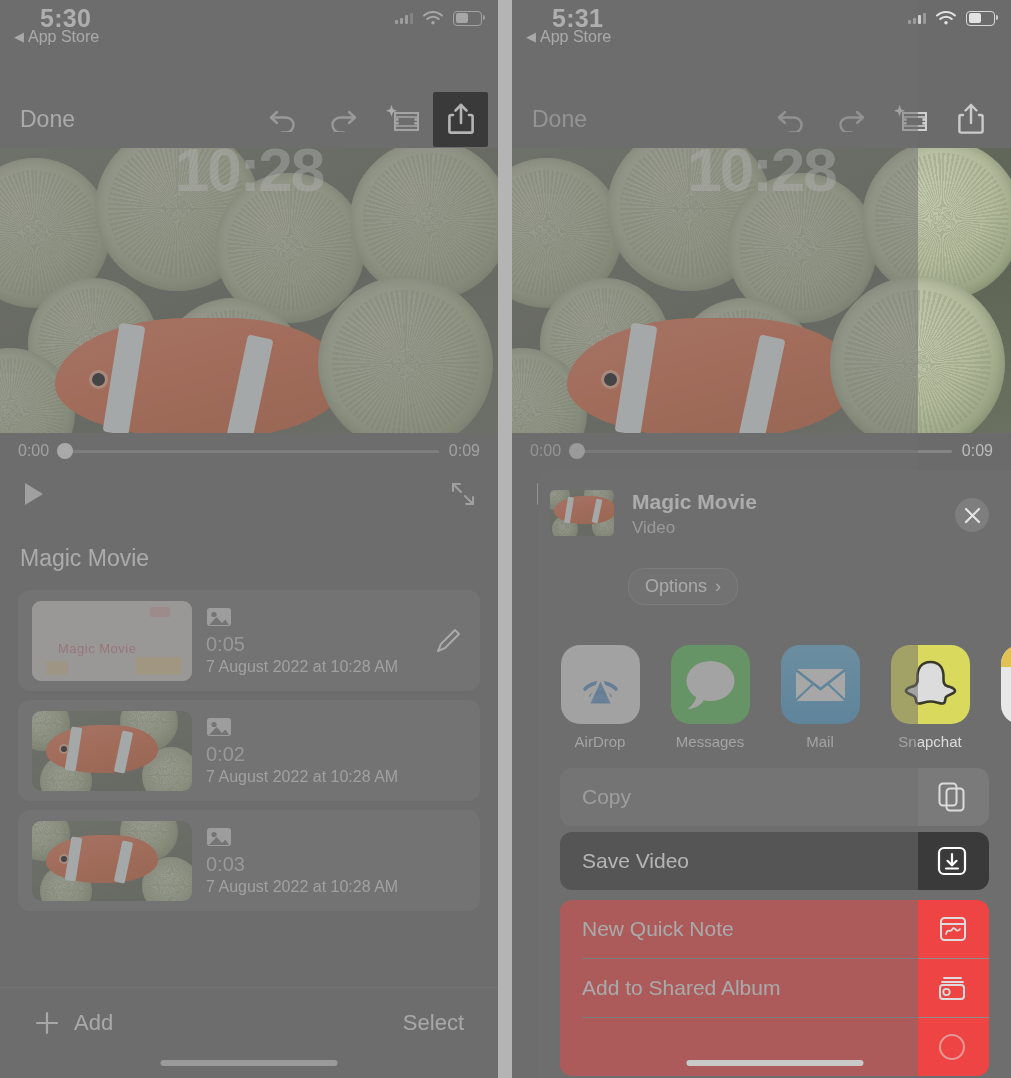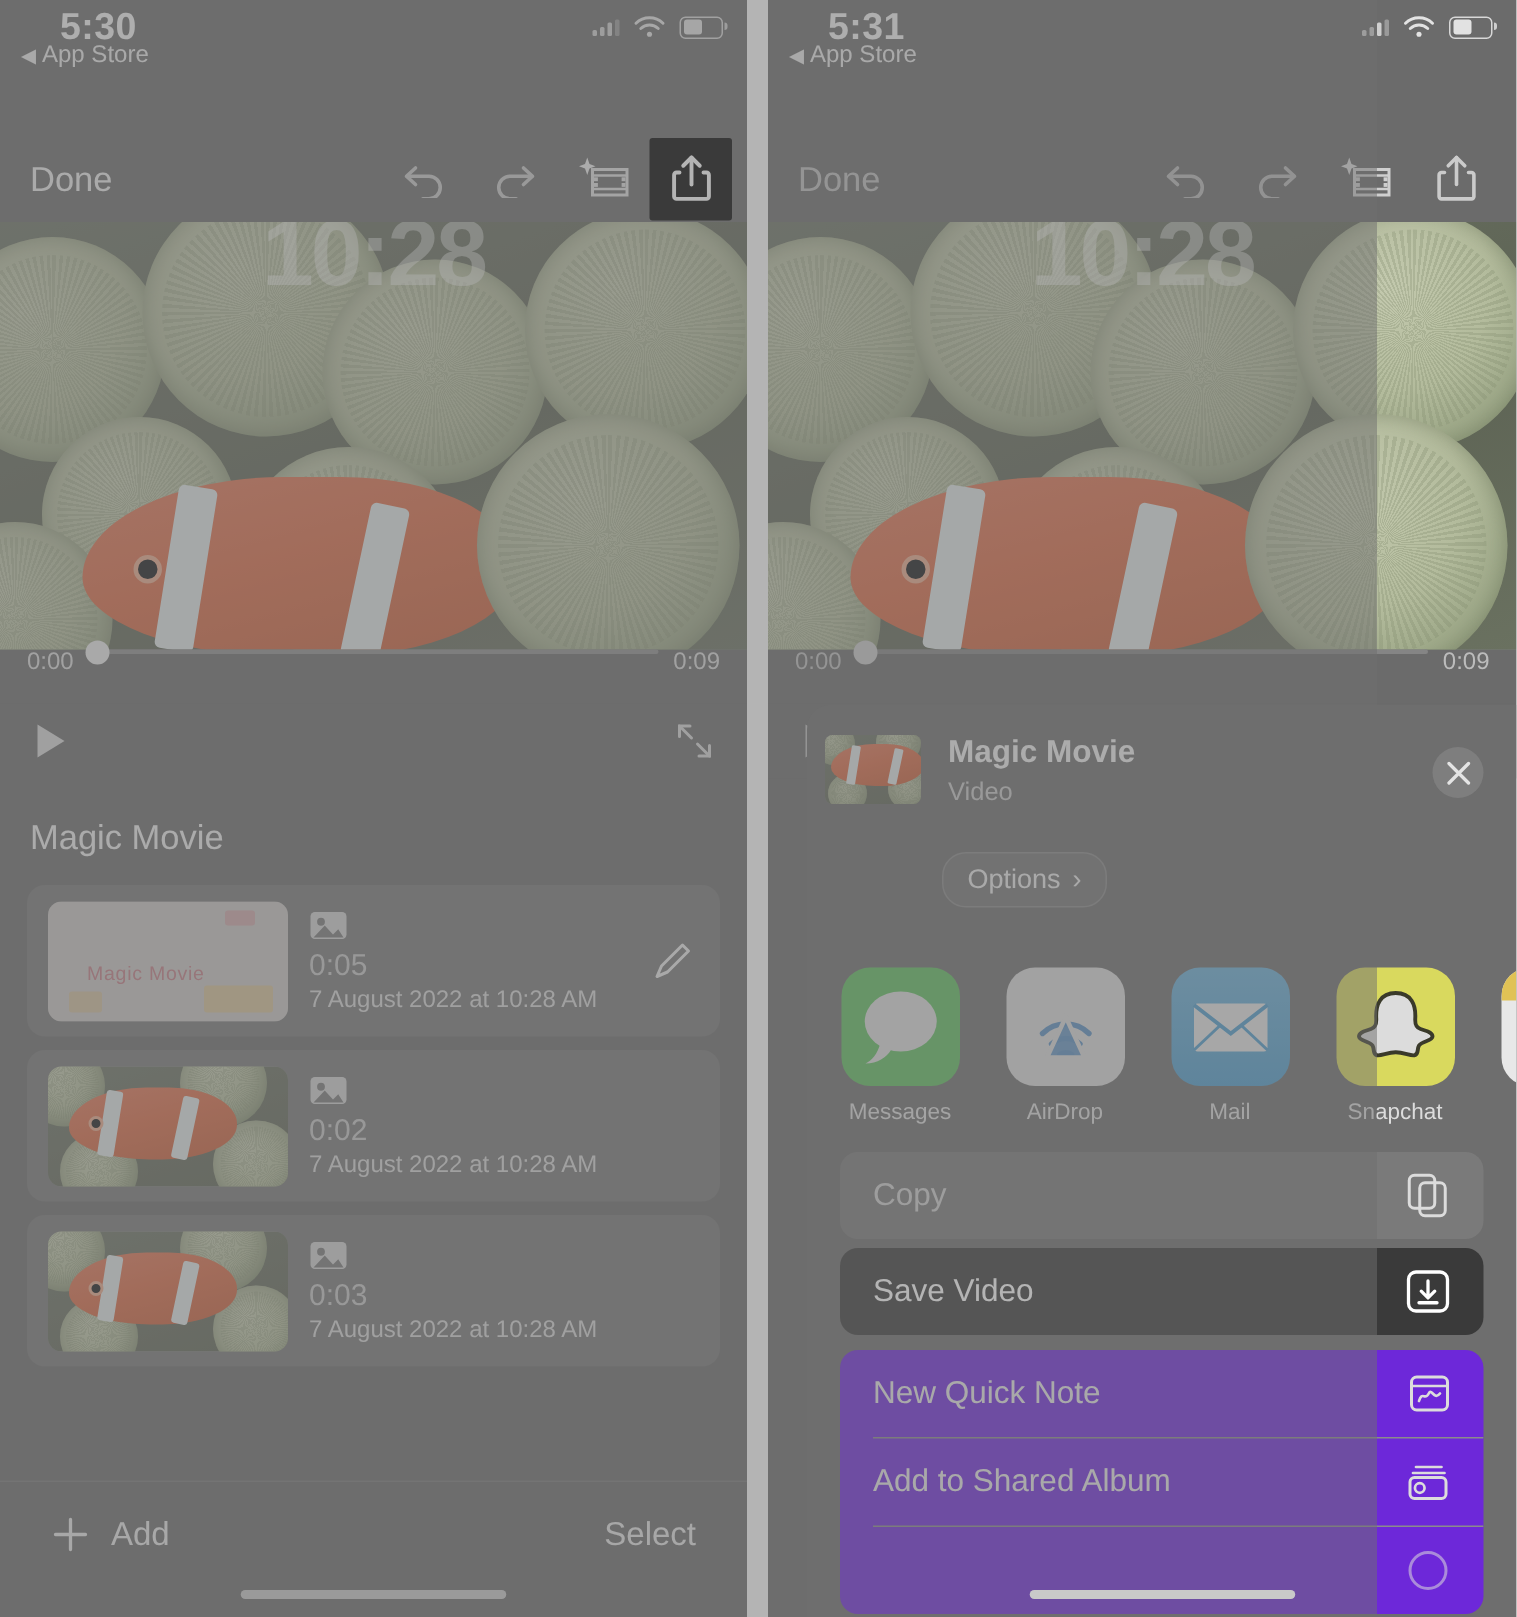--- a/index.html
+++ b/index.html
@@ -51,21 +51,21 @@
   .vbg{position:absolute;inset:0;background:linear-gradient(160deg,#6d7465 0%,#5d6354 55%,#6a7160 100%);}
   .fish{position:absolute;}
   .fish .body{position:absolute;inset:0;border-radius:48% 42% 46% 50%/58% 52% 50% 46%;
       background:linear-gradient(165deg,#e0785a 0%,#d96a45 45%,#c65c38 100%);}
   .fish .stripe{position:absolute;background:#dfe6e6;}
   .fish .eye{position:absolute;width:13px;height:13px;border-radius:50%;background:#16181a;border:3px solid #e8a98c;}
   .vtime{position:absolute;left:50%;transform:translateX(-50%);top:-14px;
       font-size:62px;font-weight:700;color:rgba(255,255,255,.42);letter-spacing:-2px;}
 
   
-  .scrub{height:36px;background:#6b6b6b;display:flex;align-items:flex-start;padding:0 18px;gap:10px;}
+  .scrub{height:36px;background:#6b6b6b;display:flex;align-items:center;padding:0 18px;gap:10px;}
   .scrub .t{font-size:16px;color:#d8d8d8;}
   .track{flex:1;height:3px;background:#8f8f8f;border-radius:2px;position:relative;}
   .knob{position:absolute;left:0;top:50%;transform:translate(-2px,-50%);width:16px;height:16px;border-radius:50%;background:#e9e9e9;}
   .playrow{height:50px;background:#6b6b6b;display:flex;align-items:center;padding:0 22px;}
   .playrow .spacer{flex:1;}
 
   
   .sheet{background:#6c6c6c;flex:1;}
   .sheet-title{font-size:23px;color:#ececec;padding:26px 20px 18px 20px;}
   .clips{padding:0 18px;display:flex;flex-direction:column;gap:9px;}
@@ -101,21 +101,21 @@
   .apps{display:flex;gap:30px;padding:10px 0 0 22px;overflow:hidden;}
   .app{width:80px;flex:none;display:flex;flex-direction:column;align-items:center;gap:9px;}
   .appicon{width:79px;height:79px;border-radius:19px;position:relative;overflow:hidden;}
   .applabel{font-size:15px;color:#dcdcdc;white-space:nowrap;}
 
   .actions{padding:18px 22px 0 22px;display:flex;flex-direction:column;gap:6px;}
   .action{height:58px;border-radius:12px;background:#7a7a7a;display:flex;align-items:center;padding:0 22px;}
   .action .lbl{font-size:21px;color:#e9e9e9;flex:1;}
   .action.highlight{background:#3a3a3a;}
   .action.highlight .lbl{color:#ffffff;}
-  .grpbox{background:#6d28d9;border-radius:12px;overflow:hidden;}
+  .grpbox{background:#ef4444;border-radius:12px;overflow:hidden;}
   .grpbox .action{background:transparent;border-radius:0;}
   .sep{height:1px;background:#8b8b8b;margin-left:22px;}
   .homebar2{position:absolute;left:50%;transform:translateX(-50%);bottom:12px;width:177px;height:6px;border-radius:3px;background:#c9c9c9;z-index:70;}
 </style>
 </head>
 <body>
 
 <div class="stage">
 
   <div class="panel" id="panel-left">
@@ -453,43 +453,43 @@
 
       <div style="margin-top:-44px;margin-left:0">
         <span class="sh-options">
           <span>Options</span>
           <span>›</span>
         </span>
       </div>
 
       <div class="apps" style="margin-top:30px">
         <div class="app">
-          <div class="appicon" style="background:#5fbd5f">
-            <svg width="79" height="79" viewBox="0 0 79 79">
-              <ellipse cx="39.5" cy="36" rx="24" ry="20" fill="#dcdcdc"></ellipse>
-              <path d="M26 50 C24 58 20 62 16 64 C24 64 30 60 33 55 Z" fill="#dcdcdc"></path>
-            </svg>
-          </div>
-          <div class="applabel">Messages</div>
-        </div>
-        <div class="app">
           <div class="appicon" style="background:#d9d9d9">
             <svg width="79" height="79" viewBox="0 0 79 79">
               <g fill="none" stroke="#5b8fc0" stroke-width="3.6" stroke-linecap="round">
                 <path d="M24 44 a22 22 0 0 1 31 0"></path>
                 <path d="M30 51 a14 14 0 0 1 19 0"></path>
                 <path d="M35.5 58 a7 7 0 0 1 8 0"></path>
               </g>
               <path d="M39.5 33 L52 60 H27 Z" fill="#5b8fc0" opacity=".92"></path>
               <path d="M39.5 33 L52 60 H27 Z" fill="none" stroke="#d9d9d9" stroke-width="3"></path>
             </svg>
           </div>
           <div class="applabel">AirDrop</div>
         </div>
         <div class="app">
+          <div class="appicon" style="background:#5fbd5f">
+            <svg width="79" height="79" viewBox="0 0 79 79">
+              <ellipse cx="39.5" cy="36" rx="24" ry="20" fill="#dcdcdc"></ellipse>
+              <path d="M26 50 C24 58 20 62 16 64 C24 64 30 60 33 55 Z" fill="#dcdcdc"></path>
+            </svg>
+          </div>
+          <div class="applabel">Messages</div>
+        </div>
+        <div class="app">
           <div class="appicon" style="background:linear-gradient(180deg,#6aaed6,#4e9ccb)">
             <svg width="79" height="79" viewBox="0 0 79 79">
               <rect x="15" y="24" width="49" height="32" rx="2.5" fill="#e4e4e4"></rect>
               <path d="M15 25 L39.5 44 L64 25" fill="none" stroke="#4e9ccb" stroke-width="2.6"></path>
               <path d="M15 55 L32 39 M64 55 L47 39" fill="none" stroke="#4e9ccb" stroke-width="2"></path>
             </svg>
           </div>
           <div class="applabel">Mail</div>
         </div>
         <div class="app">

